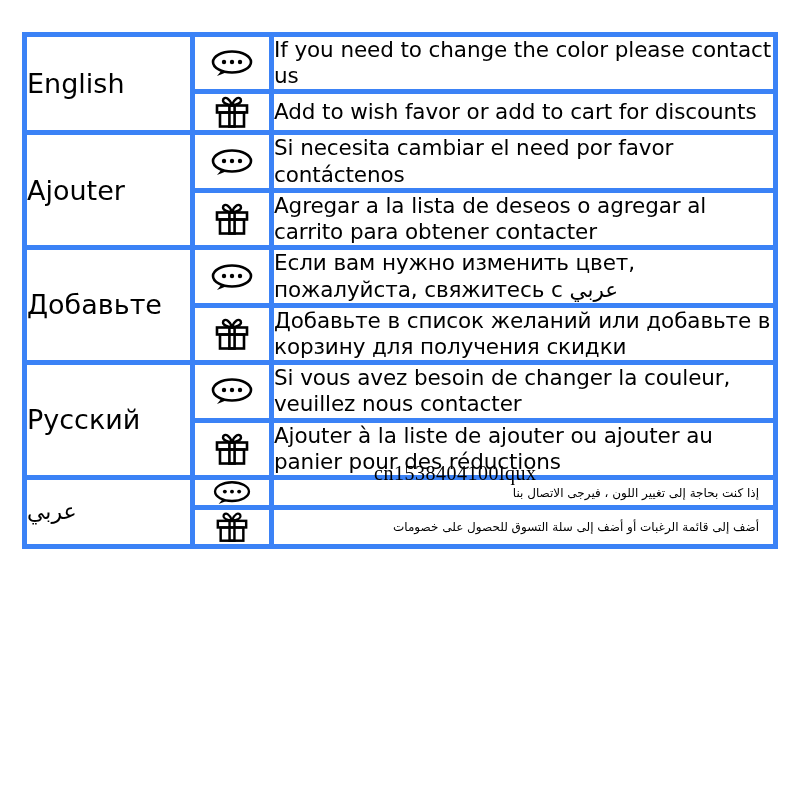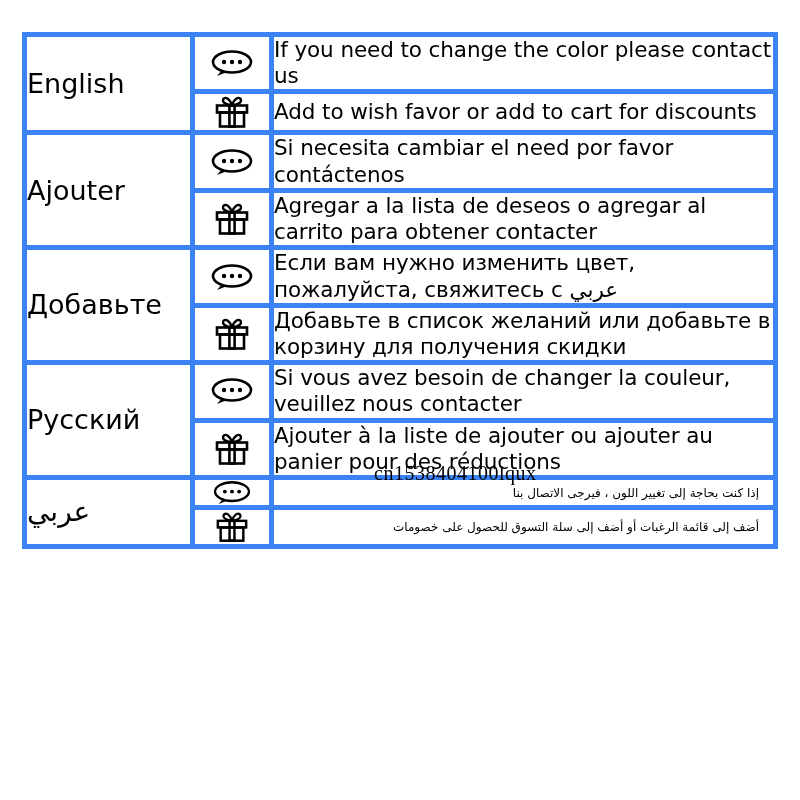--- a/index.html
+++ b/index.html
@@ -33,21 +33,21 @@
     vertical-align: middle;
   }
   .lang-cell {
     width: 163px;
     text-align: left;
     font-size: 27px;
     line-height: 1.1;
     padding: 4px 6px;
   }
   .lang-cell.arabic {
-    font-size: 28px;
+    font-size: 22px;
     direction: rtl;
     letter-spacing: 1px;
   }
   .icon-cell {
     width: 74px;
     text-align: center;
     vertical-align: middle;
     padding: 4px 0;
   }
   .msg-cell {

